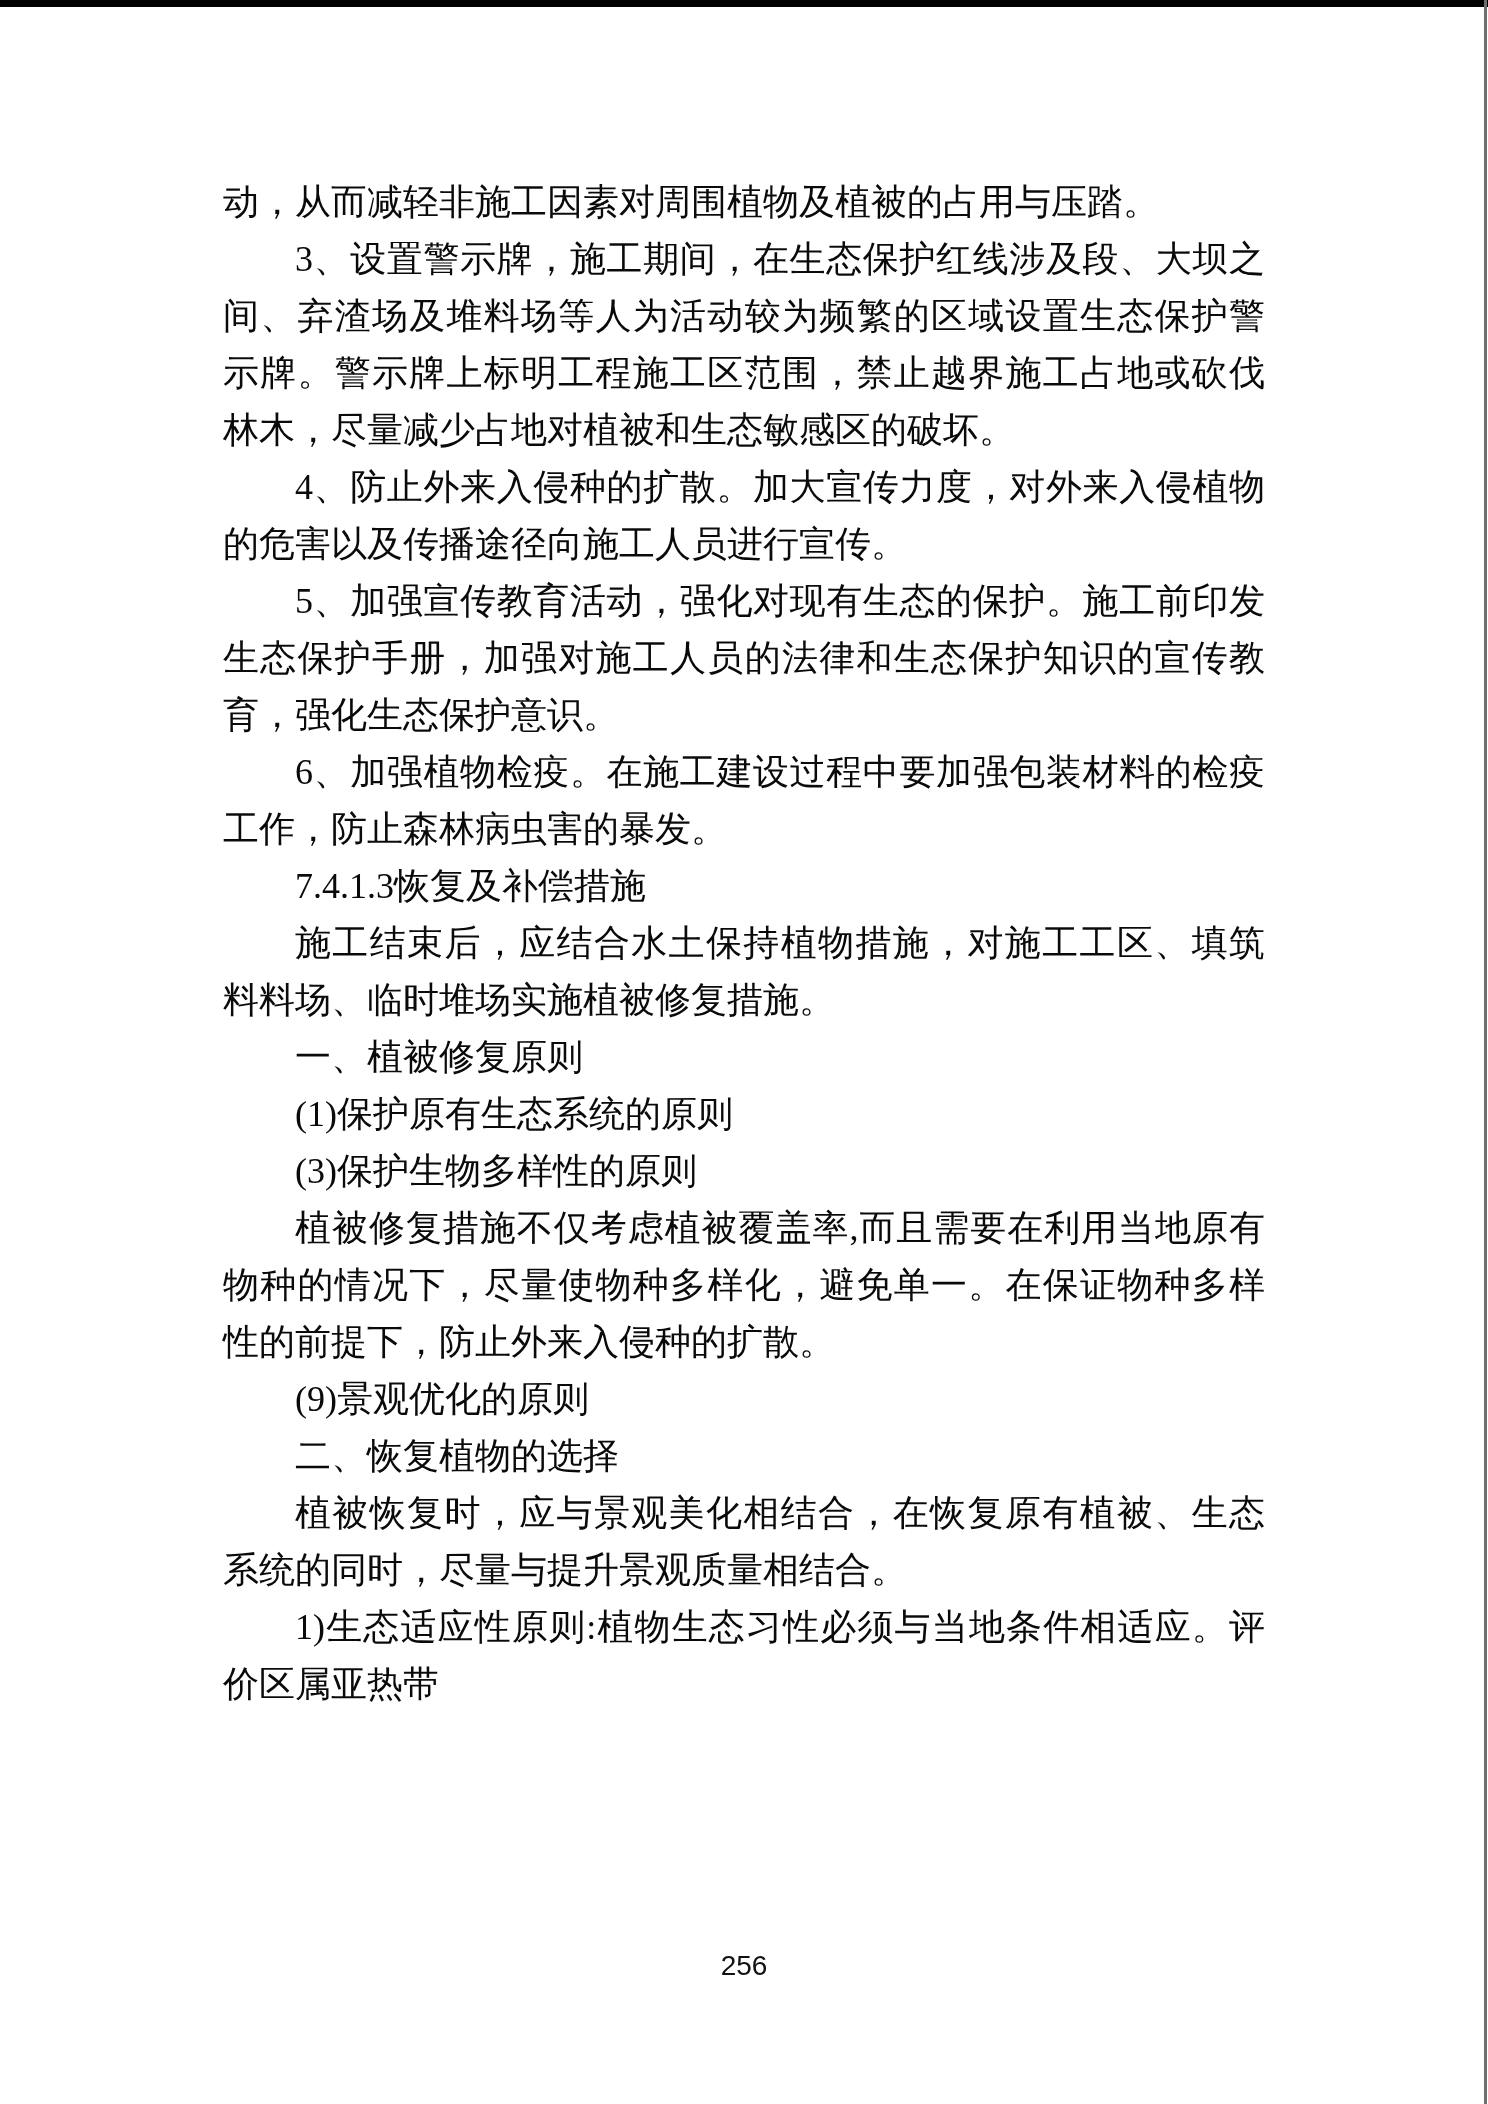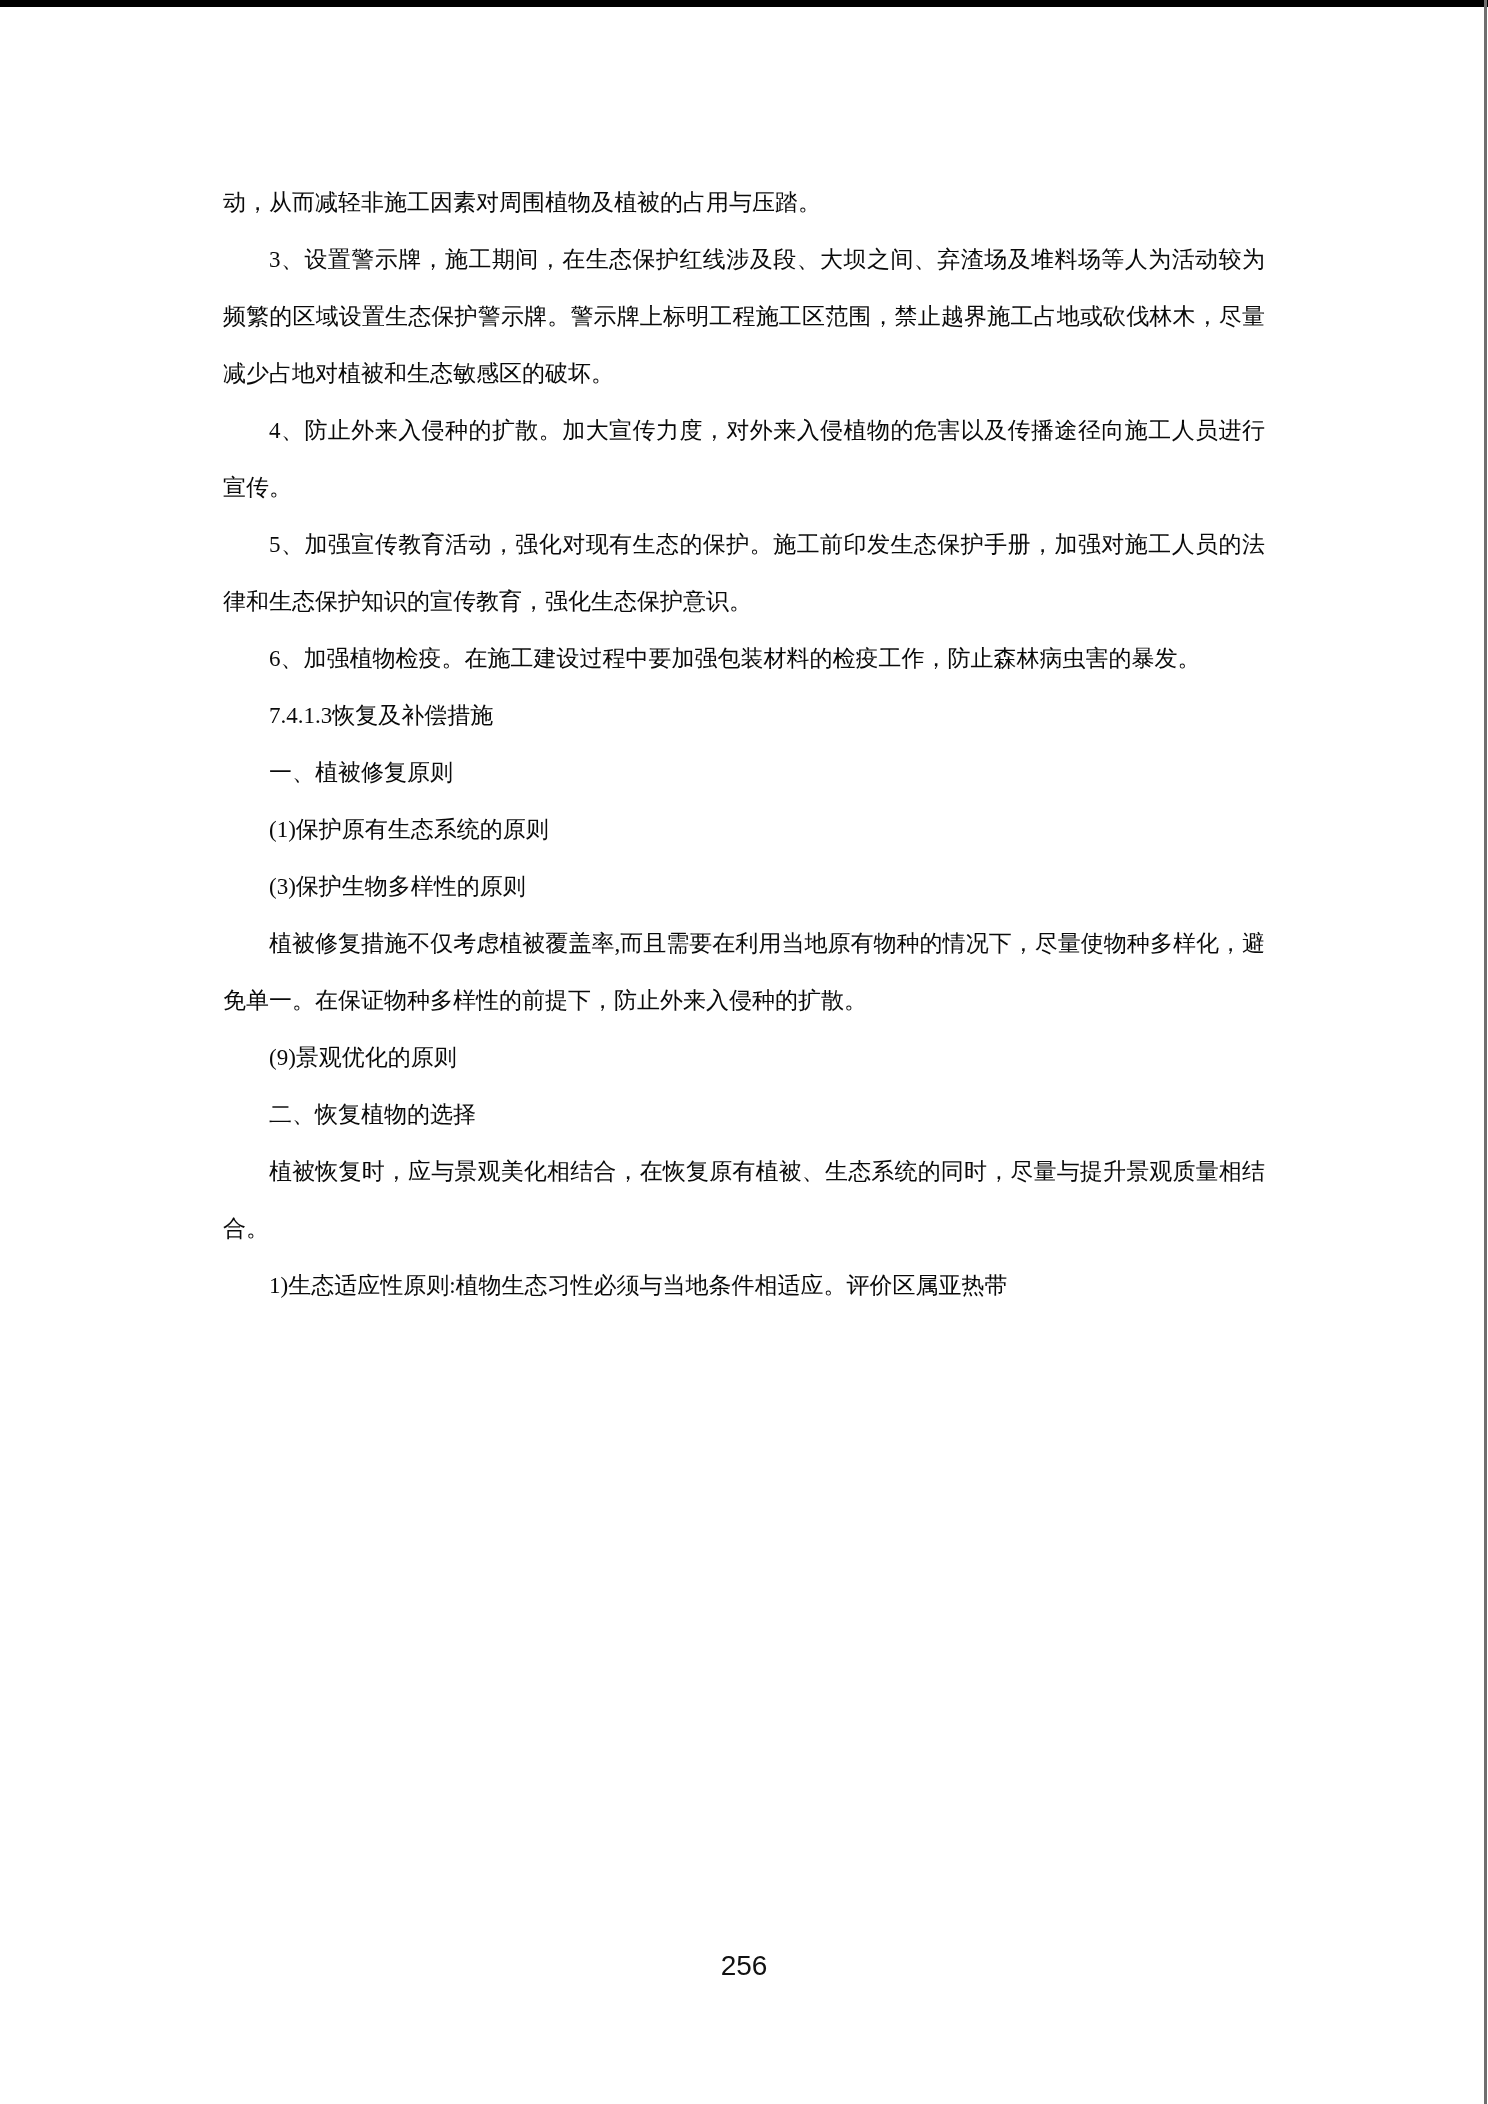--- a/index.html
+++ b/index.html
@@ -29,21 +29,21 @@
       width: 3px;
       height: 100%;
       background: #6f6f6f;
     }
     .content {
       position: absolute;
       left: 223px;
       top: 174px;
       width: 1042px;
       font-family: "Liberation Serif", "DejaVu Serif", serif;
-      font-size: 23px;
+      font-size: 36px;
       line-height: 57px;
       color: #0a0a0a;
       text-align: justify;
     }
     .content p {
       margin: 0;
       padding: 0;
       text-indent: 2em;
     }
     .content p.no-indent {
@@ -71,20 +71,21 @@
   <div class="top-bar"></div>
   <div class="right-edge-line"></div>
 
   <div class="content">
     <p class="no-indent">动，从而减轻非施工因素对周围植物及植被的占用与压踏。</p>
     <p>3、设置警示牌，施工期间，在生态保护红线涉及段、大坝之间、弃渣场及堆料场等人为活动较为频繁的区域设置生态保护警示牌。警示牌上标明工程施工区范围，禁止越界施工占地或砍伐林木，尽量减少占地对植被和生态敏感区的破坏。</p>
     <p>4、防止外来入侵种的扩散。加大宣传力度，对外来入侵植物的危害以及传播途径向施工人员进行宣传。</p>
     <p>5、加强宣传教育活动，强化对现有生态的保护。施工前印发生态保护手册，加强对施工人员的法律和生态保护知识的宣传教育，强化生态保护意识。</p>
     <p>6、加强植物检疫。在施工建设过程中要加强包装材料的检疫工作，防止森林病虫害的暴发。</p>
     <p class="heading">7.4.1.3恢复及补偿措施</p>
+    <p>施工结束后，应结合水土保持植物措施，对施工工区、填筑料料场、临时堆场实施植被修复措施。</p>
     <p>一、植被修复原则</p>
     <p>(1)保护原有生态系统的原则</p>
     <p>(3)保护生物多样性的原则</p>
     <p>植被修复措施不仅考虑植被覆盖率,而且需要在利用当地原有物种的情况下，尽量使物种多样化，避免单一。在保证物种多样性的前提下，防止外来入侵种的扩散。</p>
     <p>(9)景观优化的原则</p>
     <p>二、恢复植物的选择</p>
     <p>植被恢复时，应与景观美化相结合，在恢复原有植被、生态系统的同时，尽量与提升景观质量相结合。</p>
     <p>1)生态适应性原则:植物生态习性必须与当地条件相适应。评价区属亚热带</p>
   </div>
 

